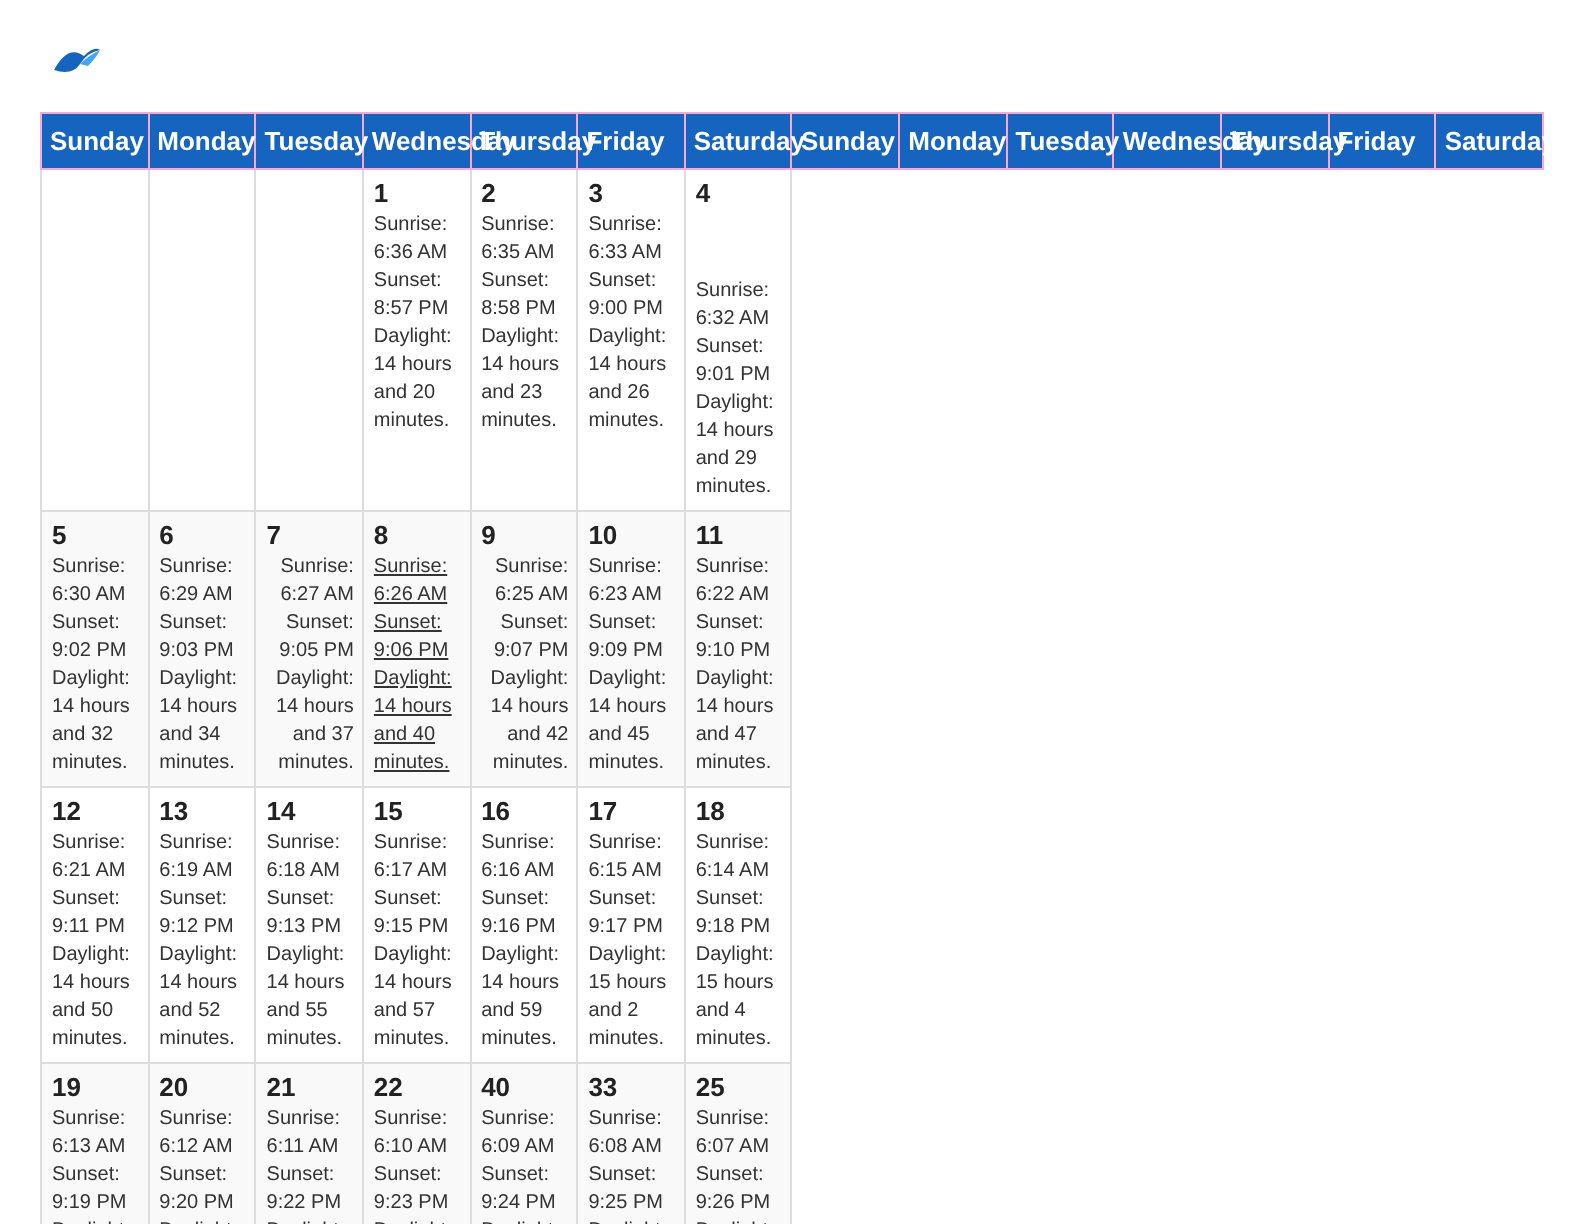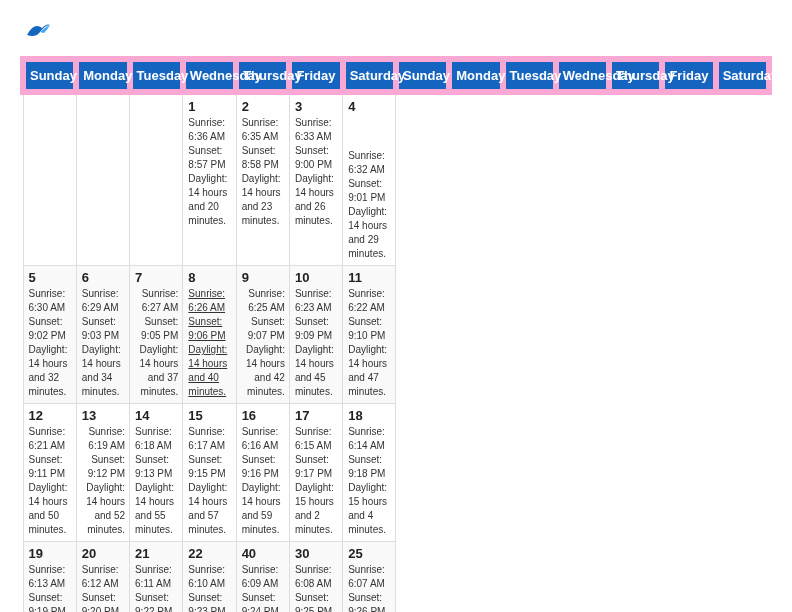--- a/index.html
+++ b/index.html
@@ -48,21 +48,21 @@
       border-collapse: collapse;
       table-layout: fixed;
     }
     thead tr th {
       background-color: #1565c0;
       color: #fff;
       padding: 6px 4px;
       font-size: 13px;
       font-weight: bold;
       text-align: left;
-      border: 6px solid #f9a8d4;
+      border: 1px solid #f9a8d4;
     }
     tbody tr td {
       border: 1px solid #ddd;
       vertical-align: top;
       padding: 4px 4px 4px 5px;
       height: 88px;
       font-size: 10.5px;
       color: #333;
       background: #fff;
     }
@@ -212,21 +212,21 @@
       <tr>
         <td>
           <div class="day-num">12</div>
           <div class="day-info" style="white-space: pre-line;">Sunrise: 6:21 AM
 Sunset: 9:11 PM
 Daylight: 14 hours
 and 50 minutes.</div>
         </td>
         <td>
           <div class="day-num">13</div>
-          <div class="day-info" style="white-space: pre-line; text-align: right;">Sunrise: 6:19 AM
+          <div class="day-info" style="white-space: pre-line;">Sunrise: 6:19 AM
 Sunset: 9:12 PM
 Daylight: 14 hours
 and 52 minutes.</div>
         </td>
         <td>
           <div class="day-num">14</div>
           <div class="day-info" style="white-space: pre-line;">Sunrise: 6:18 AM
 Sunset: 9:13 PM
 Daylight: 14 hours
 and 55 minutes.</div>
@@ -290,21 +290,21 @@
 and 12 minutes.</div>
         </td>
         <td>
           <div class="day-num">40</div>
           <div class="day-info" style="white-space: pre-line;">Sunrise: 6:09 AM
 Sunset: 9:24 PM
 Daylight: 15 hours
 and 14 minutes.</div>
         </td>
         <td>
-          <div class="day-num">30</div>
+          <div class="day-num">33</div>
           <div class="day-info" style="white-space: pre-line;">Sunrise: 6:08 AM
 Sunset: 9:25 PM
 Daylight: 15 hours
 and 16 minutes.</div>
         </td>
         <td>
           <div class="day-num">25</div>
           <div class="day-info" style="white-space: pre-line;">Sunrise: 6:07 AM
 Sunset: 9:26 PM
 Daylight: 15 hours

